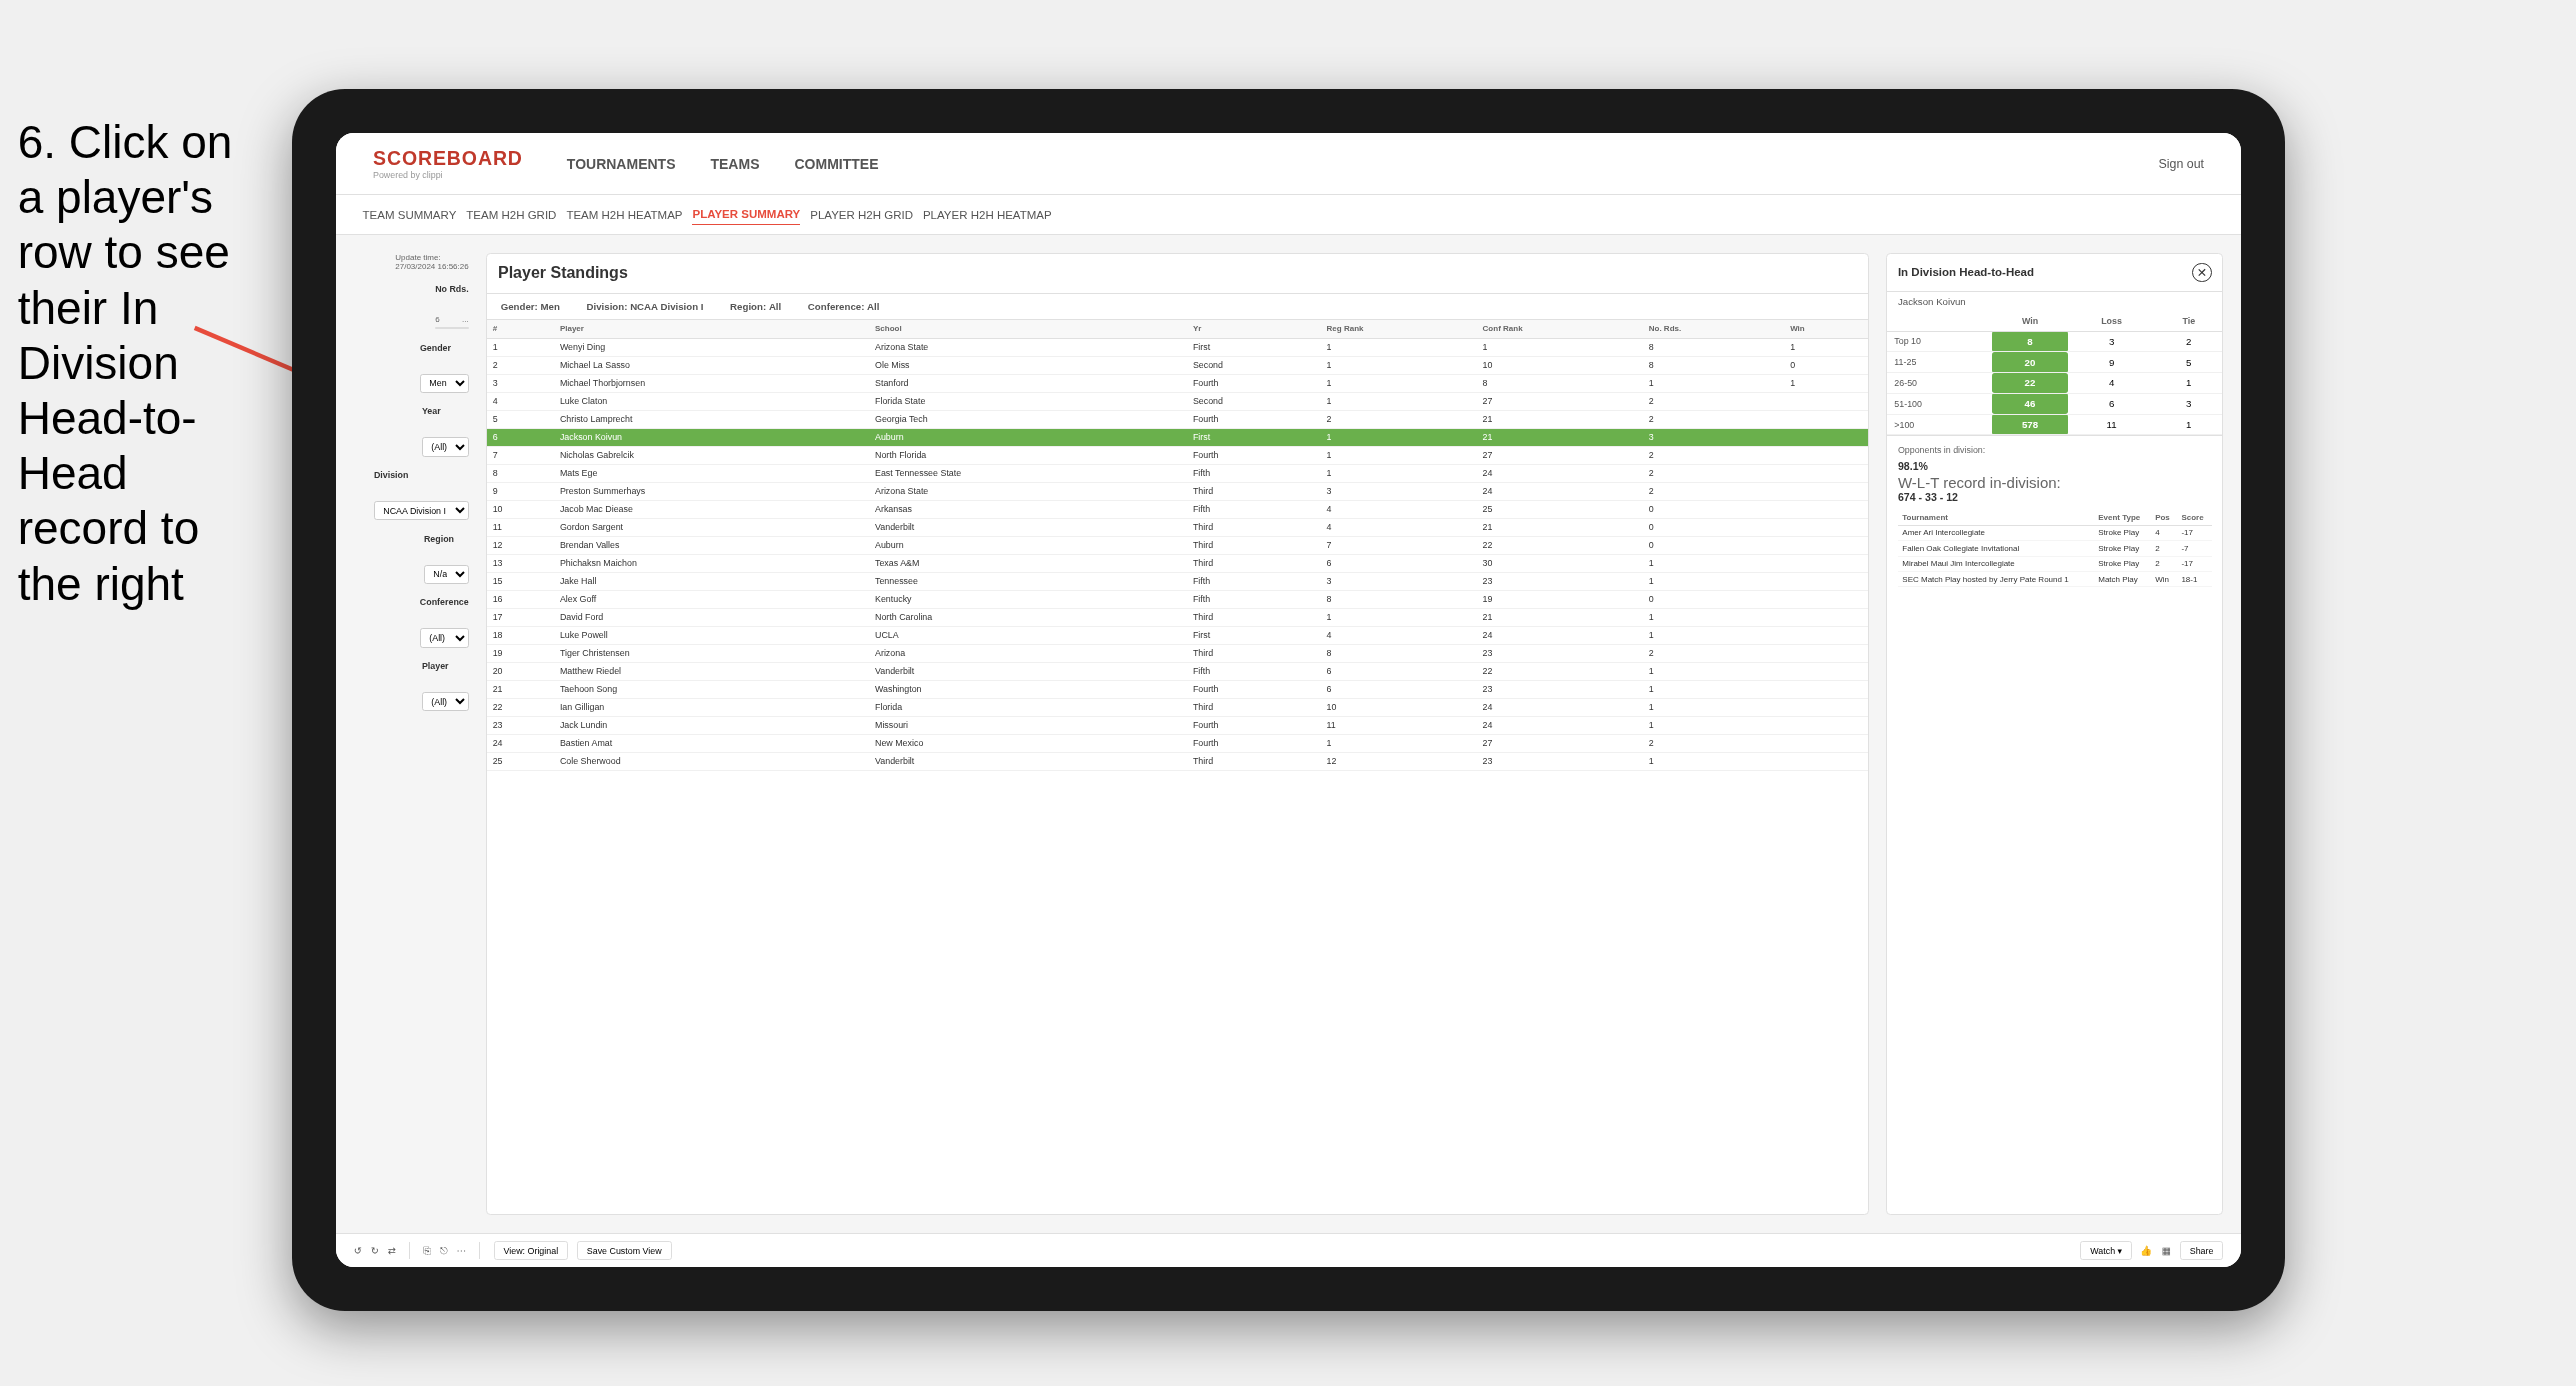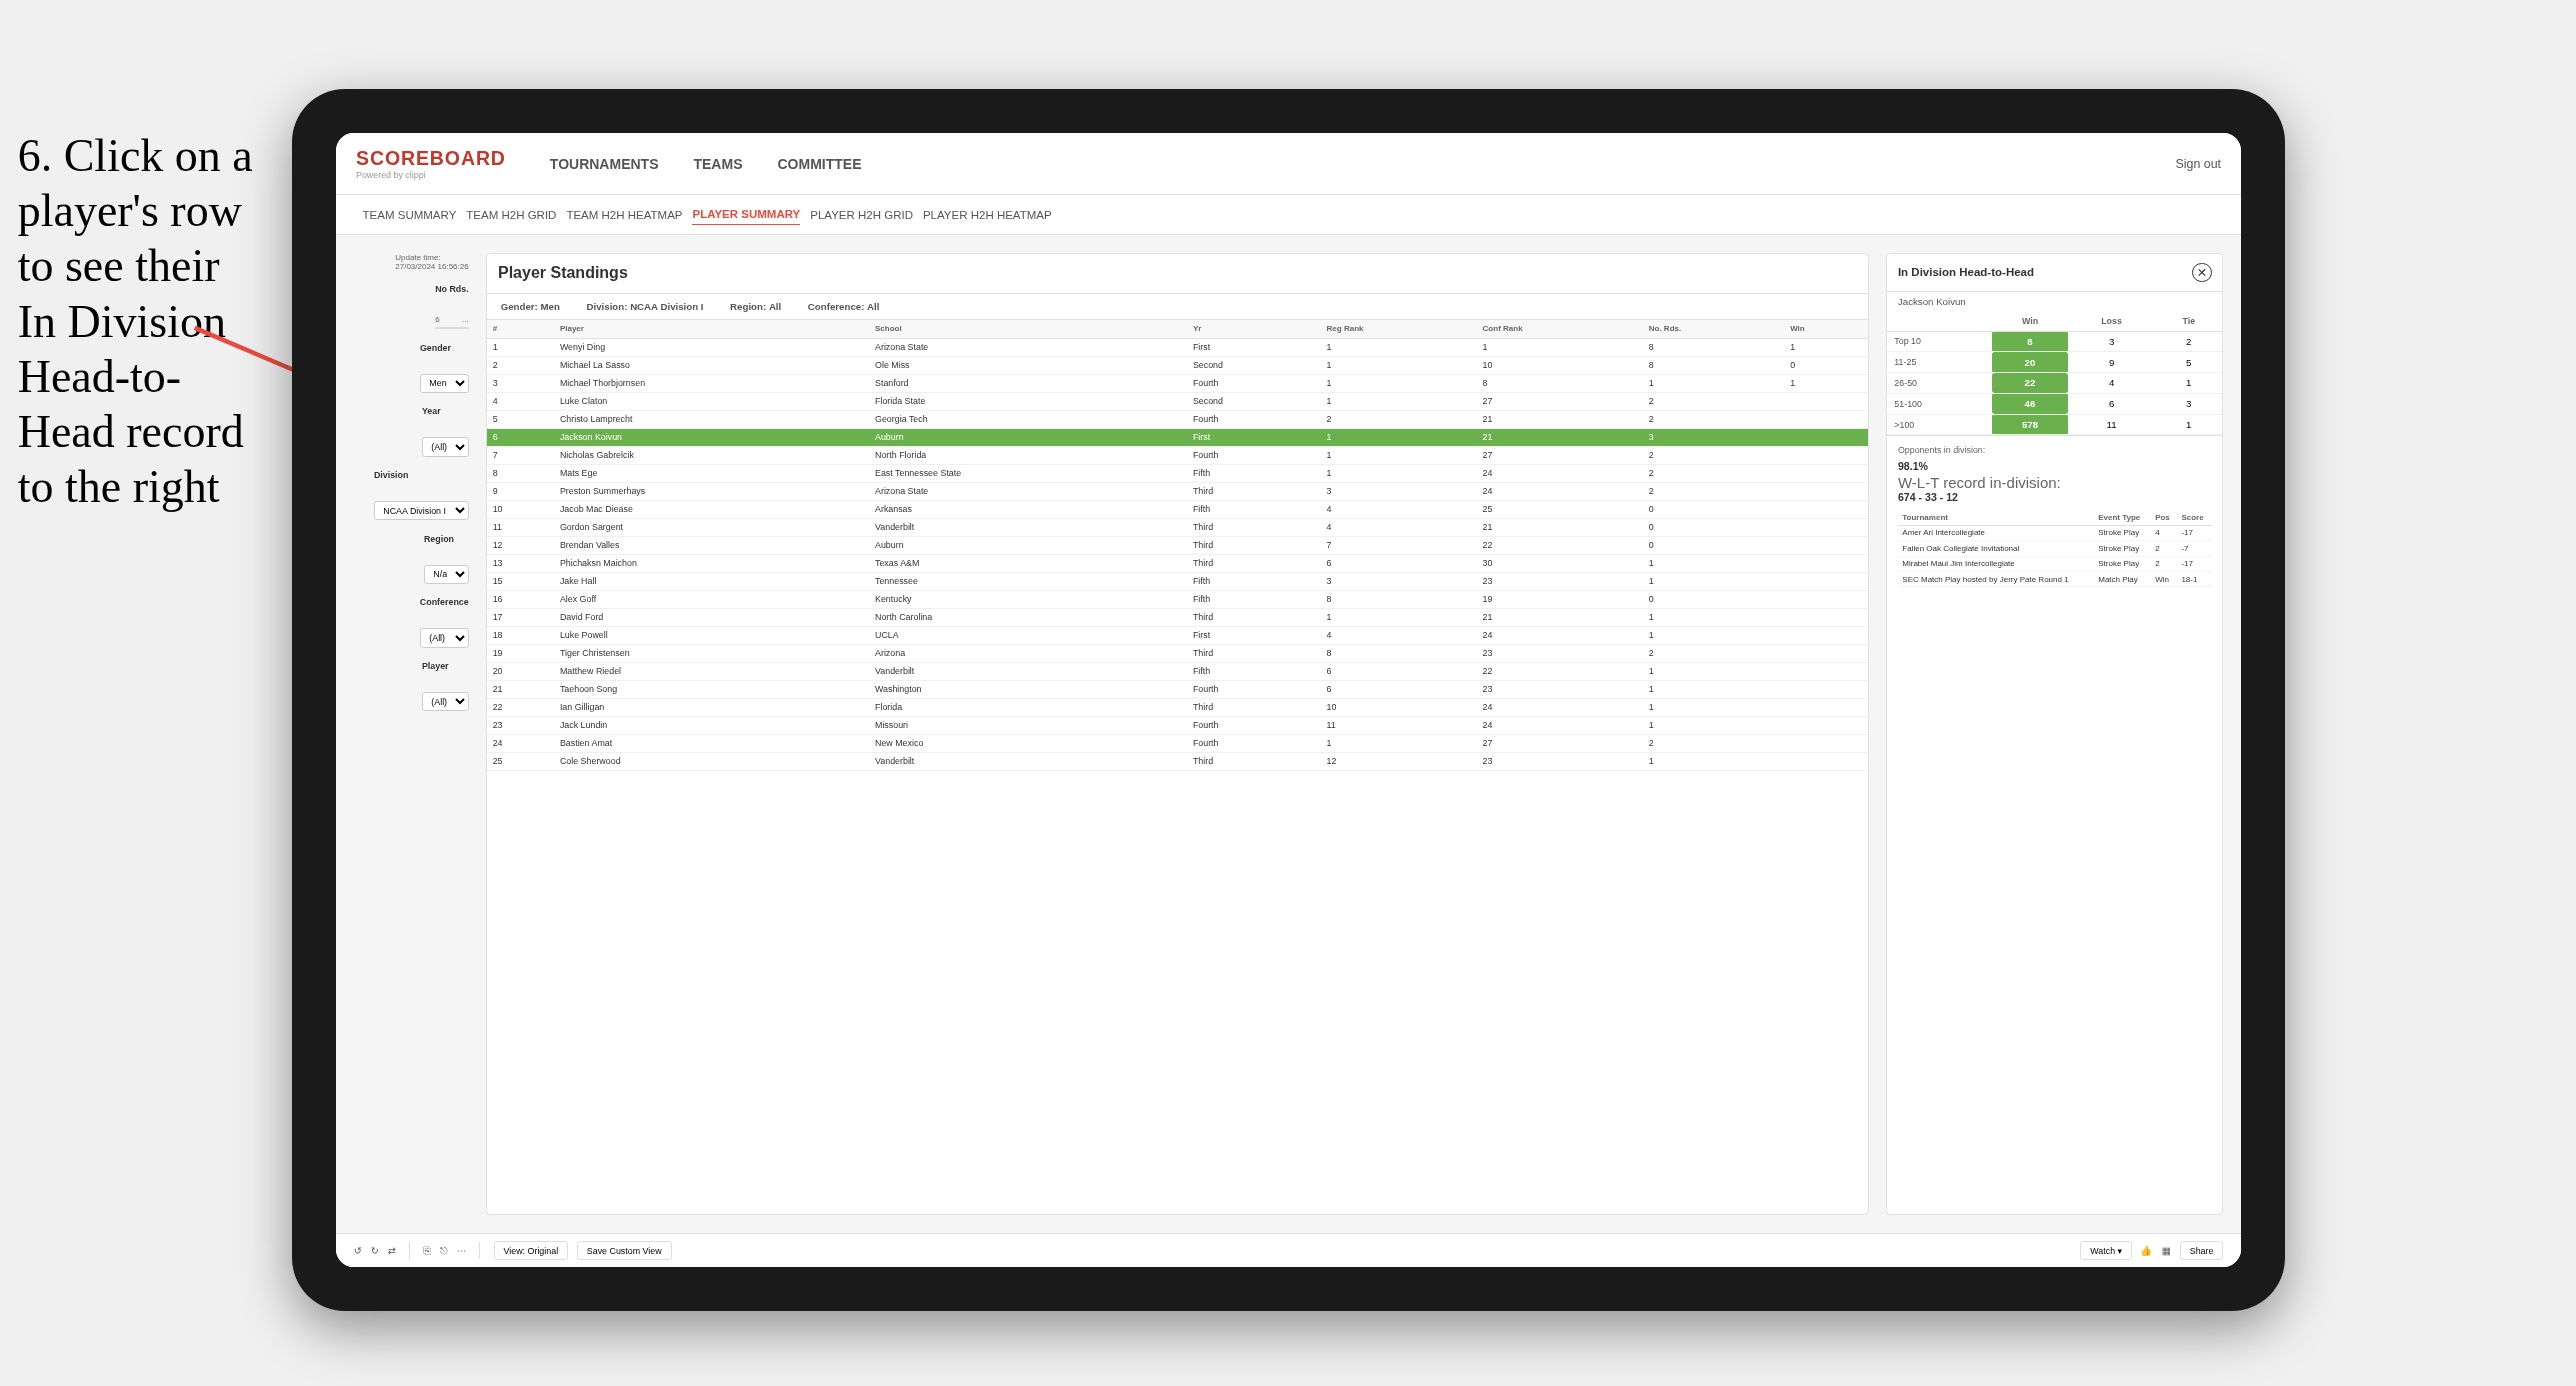--- a/index.html
+++ b/index.html
@@ -9,28 +9,27 @@
       background: #f0f0f0;
       font-family: Arial, sans-serif;
       position: relative;
       overflow: hidden;
     }
 
     
     .instruction-text {
       position: absolute;
       left: 0;
-      top: 128px;
+      top: 115px;
       width: 275px;
       font-size: 46px;
       font-weight: 400;
       line-height: 1.2;
       color: #000;
       padding: 0 17.7px;
-      font-family: Liberation Serif, serif;
     }
 
     
     .tablet-frame {
       position: absolute;
       left: 292px;
       top: 89px;
       width: 1993px;
       height: 1222px;
       background: #1a1a1a;
@@ -48,21 +47,21 @@
       border-radius: 17.7px;
       overflow: hidden;
       display: flex;
       flex-direction: column;
     }
 
     
     .nav-bar {
       display: flex;
       align-items: center;
-      padding: 0 20px;
+      padding: 0 37px;
       height: 62px;
       background: #fff;
       border-bottom: 0.9px solid #e0e0e0;
       flex-shrink: 0;
     }
 
     .logo-container {
       display: flex;
       flex-direction: column;
       margin-right: 44px;

